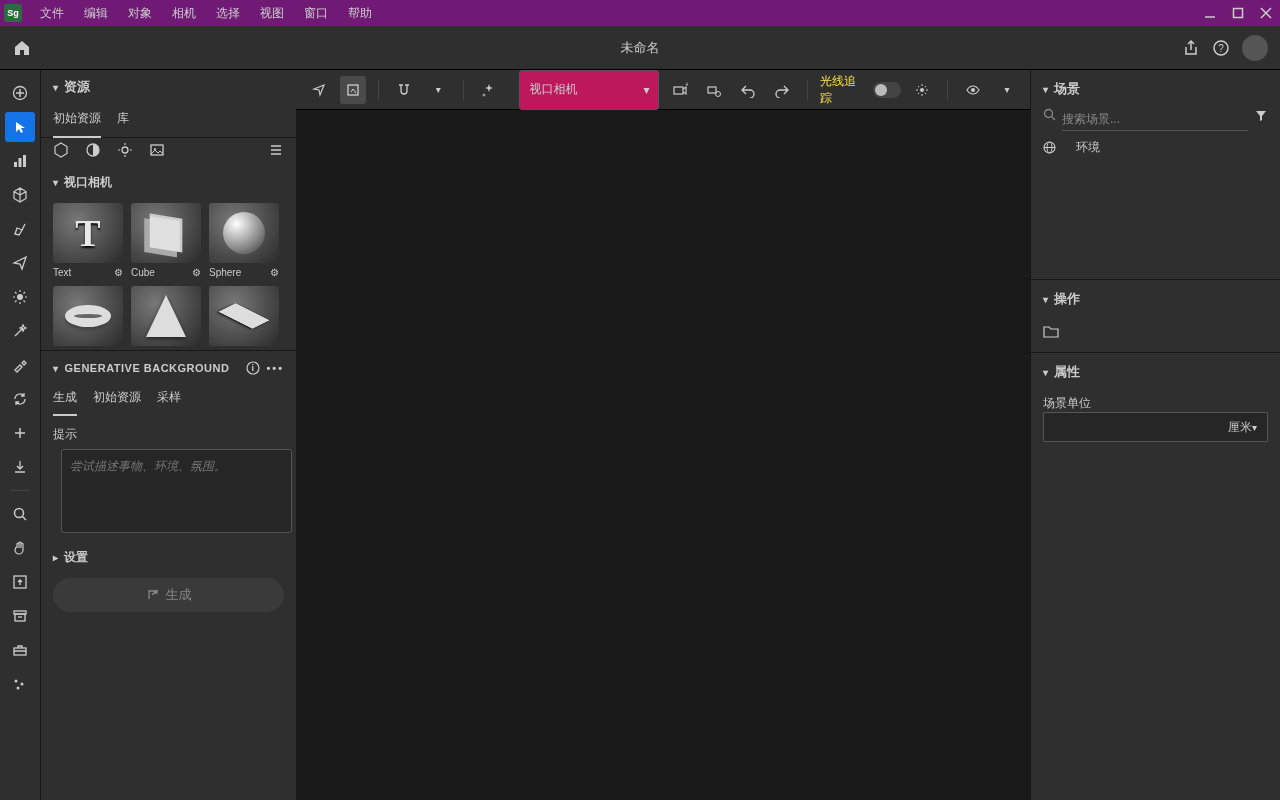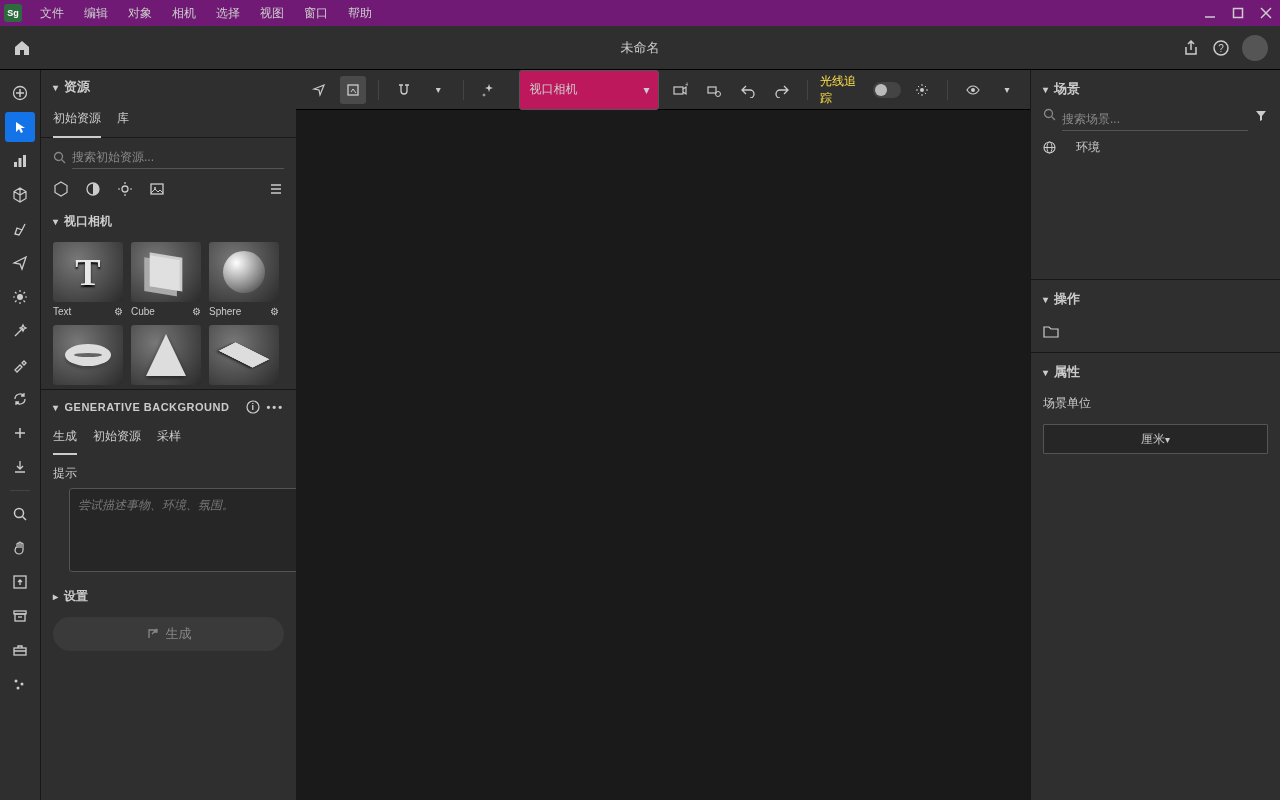--- a/index.html
+++ b/index.html
@@ -43,21 +43,21 @@
 .asset-thumb { width: 70px; height: 60px; background: radial-gradient(circle at 35% 30%, #787878, #2a2a2a); border-radius: 3px; display: flex; align-items: center; justify-content: center; }
 .asset-label-row { display: flex; justify-content: space-between; align-items: center; padding: 4px 0 0 0; font-size: 10px; }
 
 .gen-panel { border-top: 1px solid #171717; }
 .gen-header { display: flex; align-items: center; padding: 10px 12px; gap: 6px; font-size: 11px; font-weight: 700; letter-spacing: 0.5px; }
 .gen-header .spacer { flex: 1; }
 .gen-tabs { display: flex; padding: 0 12px; gap: 16px; font-size: 12px; }
 .gen-tab { padding: 4px 0 10px 0; cursor: pointer; position: relative; }
 .gen-tab.active::after { content: ''; position: absolute; bottom: 0; left: 0; right: 0; height: 2px; background: #ccc; }
 .gen-label { padding: 10px 28px 6px 12px; font-size: 12px; }
-.gen-textarea { margin: 0 28px; width: calc(100% - 24px); height: 84px; background: #262626; border: 1px solid #555; border-radius: 3px; color: #ccc; font-size: 12px; padding: 8px; resize: none; outline: none; }
+.gen-textarea { margin: 0 20px; width: calc(100% - 24px); height: 84px; background: #262626; border: 1px solid #555; border-radius: 3px; color: #ccc; font-size: 12px; padding: 8px; resize: none; outline: none; }
 .gen-textarea::placeholder { color: #777; font-style: italic; }
 .gen-settings { padding: 12px 12px; font-size: 12px; font-weight: 600; display: flex; align-items: center; gap: 6px; }
 .gen-btn { margin: 0 12px 8px 12px; height: 34px; background: #3a3a3a; border-radius: 17px; display: flex; align-items: center; justify-content: center; gap: 6px; font-size: 13px; color: #888; cursor: not-allowed; }
 .beta-link { text-align: center; font-size: 11px; padding-bottom: 10px; color: #aaa; cursor: pointer; }
 
 .viewport { flex: 1; background: #171717; display: flex; flex-direction: column; }
 .viewport-toolbar { height: 40px; background: #2f2f2f; display: flex; align-items: center; padding: 0 10px; gap: 8px; border-bottom: 1px solid #000; }
 .vt-btn { width: 28px; height: 28px; display: flex; align-items: center; justify-content: center; cursor: pointer; border-radius: 3px; }
 .vt-btn.active { background: #4a4a4a; }
 .vt-sep { width: 1px; height: 20px; background: #444; margin: 0 4px; }
@@ -67,21 +67,21 @@
 .toggle { width: 30px; height: 16px; background: #444; border-radius: 8px; position: relative; cursor: pointer; }
 .toggle::after { content: ''; width: 12px; height: 12px; background: #bbb; border-radius: 50%; position: absolute; top: 2px; left: 2px; }
 .canvas { flex: 1; background: #1a1a1a; }
 
 .right-panel { width: 250px; background: #2f2f2f; border-left: 1px solid #171717; display: flex; flex-direction: column; }
 .rp-section { border-bottom: 1px solid #171717; padding-bottom: 8px; }
 .rp-header { display: flex; align-items: center; padding: 10px 12px; gap: 6px; font-size: 13px; font-weight: 600; }
 .scene-search-row { display: flex; align-items: flex-start; padding: 0 12px; gap: 6px; }
 .scene-item { display: flex; align-items: center; gap: 20px; padding: 8px 12px; font-size: 12px; }
 .prop-row { padding: 4px 12px; font-size: 12px; }
-.prop-select { width: 100%; height: 30px; background: #262626; border: 1px solid #555; border-radius: 1px; color: #ccc; padding: 0 10px; font-size: 12px; display: flex; align-items: center; justify-content: center; cursor: pointer; margin-top:12px; }
+.prop-select { width: 100%; height: 30px; background: #262626; border: 1px solid #555; border-radius: 1px; color: #ccc; padding: 0 10px; font-size: 12px; display: flex; align-items: center; justify-content: flex-end; cursor: pointer; margin-top:0; }
 .folder-row { padding: 6px 12px; }
 
 svg { display: block; }
 .chev { font-size: 10px; }
 
 
 .shape-text { color:#e8e8e8; font-weight:900; font-size:38px; font-family: Georgia, serif; text-shadow: 0 2px 2px #000; }
 .shape-cube { width:36px;height:36px;background:#e0e0e0;transform:rotateX(20deg) rotateY(25deg);box-shadow: -6px 6px 0 0 #aaa, -3px 3px 0 0 #ccc inset; }
 .shape-sphere { width:42px;height:42px;border-radius:50%;background: radial-gradient(circle at 32% 28%, #fff, #888 60%, #333); }
 .shape-torus { width:46px;height:22px;border:9px solid #ddd;border-radius:50%;box-shadow: inset 0 3px 4px #666, 0 3px 3px #444; background:transparent; }
@@ -264,27 +264,20 @@
 
   <div class="left-panel">
     <div class="panel-header">
       <span class="chev">▾</span>
       <span>资源</span>
     </div>
     <div class="panel-tabs">
       <div class="panel-tab active">初始资源</div>
       <div class="panel-tab">库</div>
     </div>
-    <div class="search-row">
-      <svg width="13" height="13">
-          <circle cx="5.5" cy="5.5" r="4" fill="none" stroke="#888" stroke-width="1.3"></circle>
-          <line x1="8.5" y1="8.5" x2="12" y2="12" stroke="#888" stroke-width="1.3"></line>
-        </svg>
-      <input class="search-input" placeholder="搜索初始资源..." style="">
-    </div>
     <div class="filter-row">
       <div class="filter-icon">
           <svg width="16" height="16" viewBox="0 0 16 16">
             <path d="M8 1L14 4.5V11.5L8 15L2 11.5V4.5Z" fill="none" stroke="#ccc" stroke-width="1.2"></path>
           </svg>
         </div>
       <div class="filter-icon">
           <svg width="16" height="16">
             <circle cx="8" cy="8" r="6" fill="none" stroke="#ccc" stroke-width="1.3"></circle>
             <path d="M8 2a6 6 0 0 1 0 12" fill="#ccc"></path>

